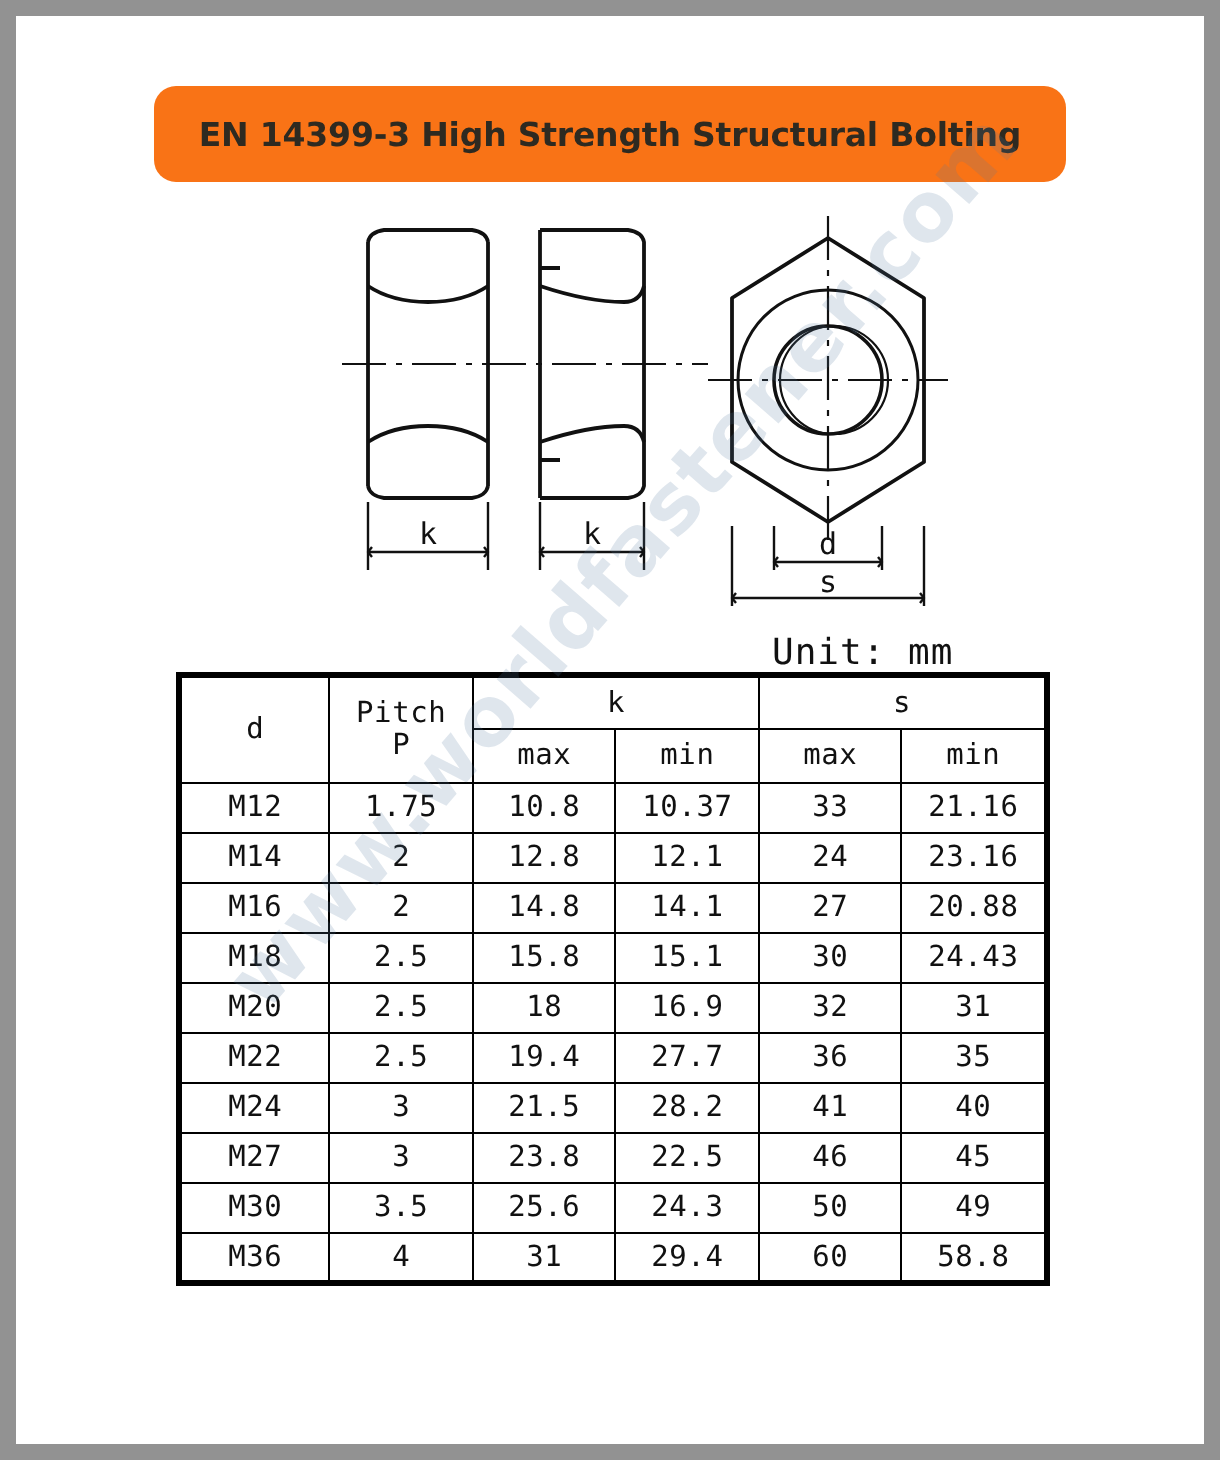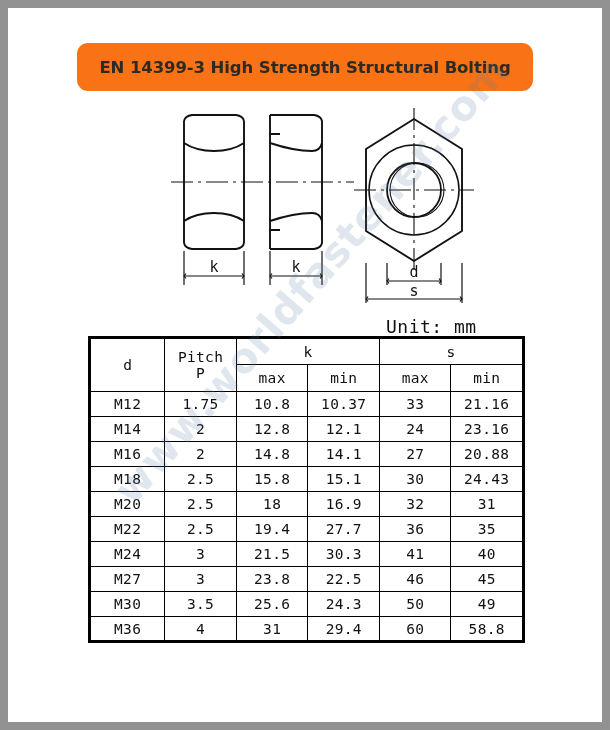--- a/index.html
+++ b/index.html
@@ -257,21 +257,21 @@
           <td class="col-pitch">2.5</td>
           <td class="col-kmax">19.4</td>
           <td class="col-kmin">27.7</td>
           <td class="col-smax">36</td>
           <td class="col-smin">35</td>
         </tr>
         <tr>
           <td class="col-d">M24</td>
           <td class="col-pitch">3</td>
           <td class="col-kmax">21.5</td>
-          <td class="col-kmin">30.3</td>
+          <td class="col-kmin">28.2</td>
           <td class="col-smax">41</td>
           <td class="col-smin">40</td>
         </tr>
         <tr>
           <td class="col-d">M27</td>
           <td class="col-pitch">3</td>
           <td class="col-kmax">23.8</td>
           <td class="col-kmin">22.5</td>
           <td class="col-smax">46</td>
           <td class="col-smin">45</td>

